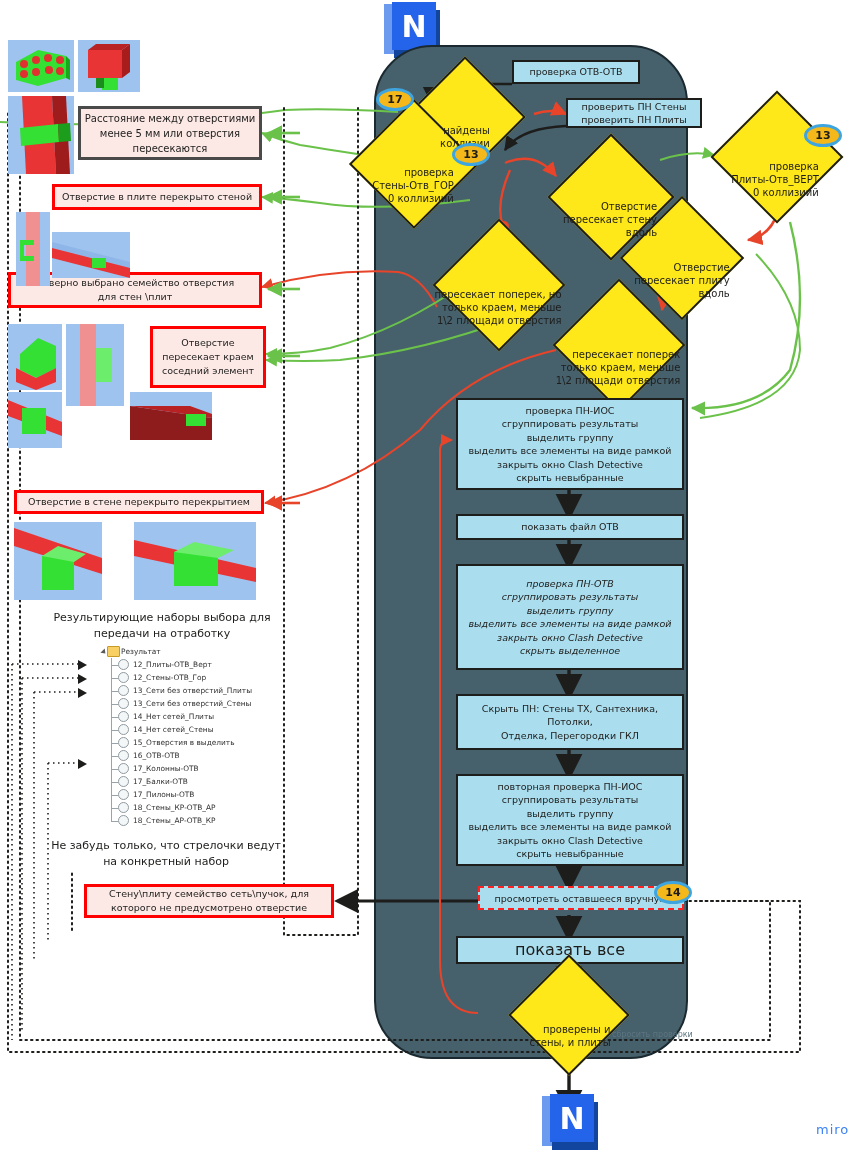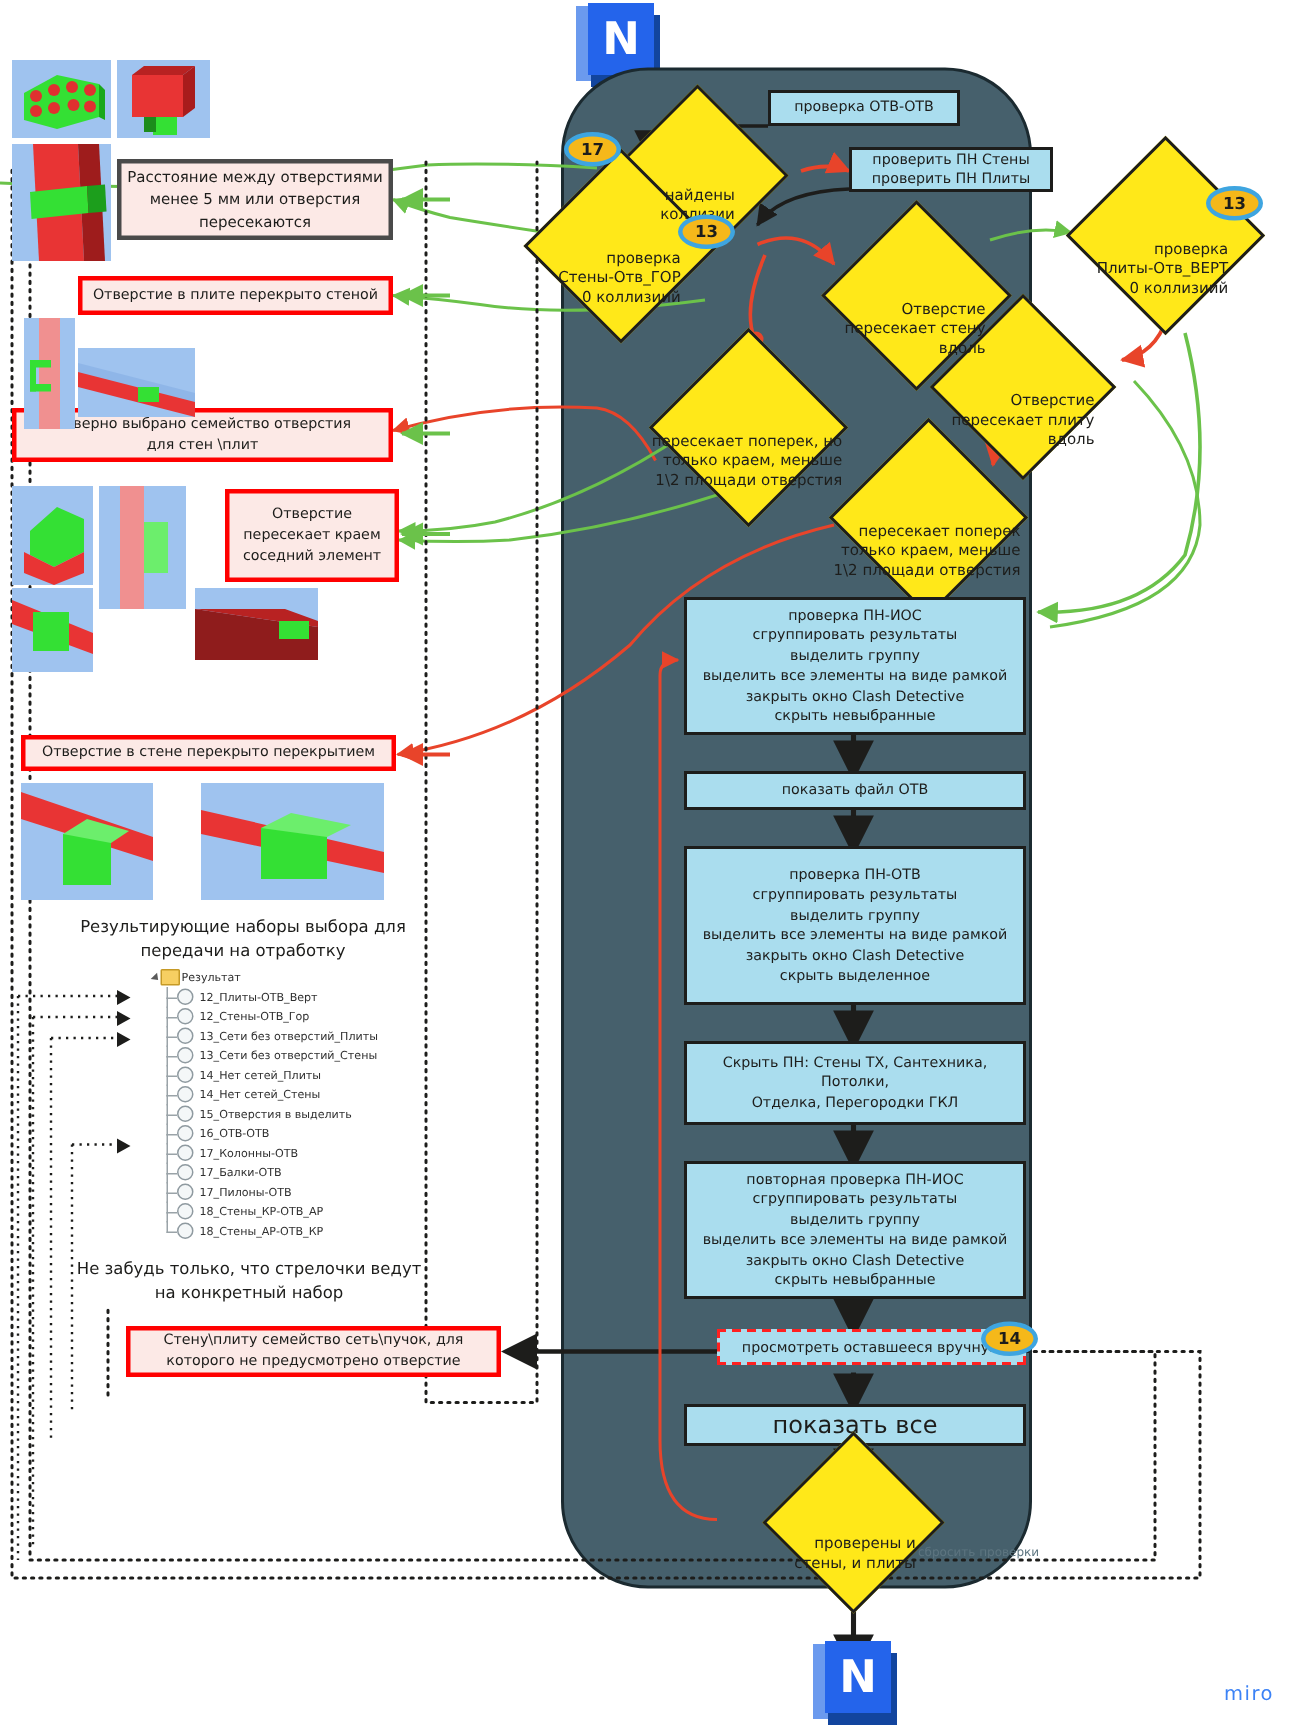--- a/index.html
+++ b/index.html
@@ -209,21 +209,21 @@
 1\2 площади отверстия</div>
 </div>
 
 <div class="procbox" style="left:456px;top:398px;width:228px;height:92px;">проверка ПН-ИОС
 сгруппировать результаты
 выделить группу
 выделить все элементы на виде рамкой
 закрыть окно Clash Detective
 скрыть невыбранные</div>
 <div class="procbox" style="left:456px;top:514px;width:228px;height:26px;">показать файл ОТВ</div>
-<div class="procbox" style="left:456px;top:564px;width:228px;height:106px;">проверка ПН-ОТВ
+<div class="procbox" style="left:456px;top:564px;width:228px;height:106px;font-style:italic;">проверка ПН-ОТВ
 сгруппировать результаты
 выделить группу
 выделить все элементы на виде рамкой
 закрыть окно Clash Detective
 скрыть выделенное</div>
 <div class="procbox" style="left:456px;top:694px;width:228px;height:56px;">Скрыть ПН: Стены ТХ, Сантехника, Потолки,
 Отделка, Перегородки ГКЛ</div>
 <div class="procbox" style="left:456px;top:774px;width:228px;height:92px;">повторная проверка ПН-ИОС
 сгруппировать результаты
 выделить группу

